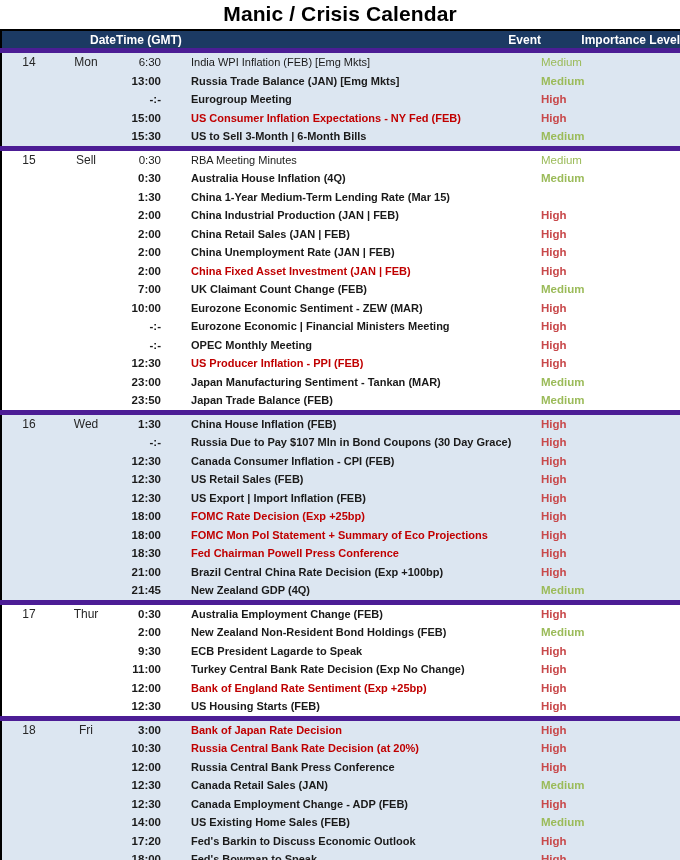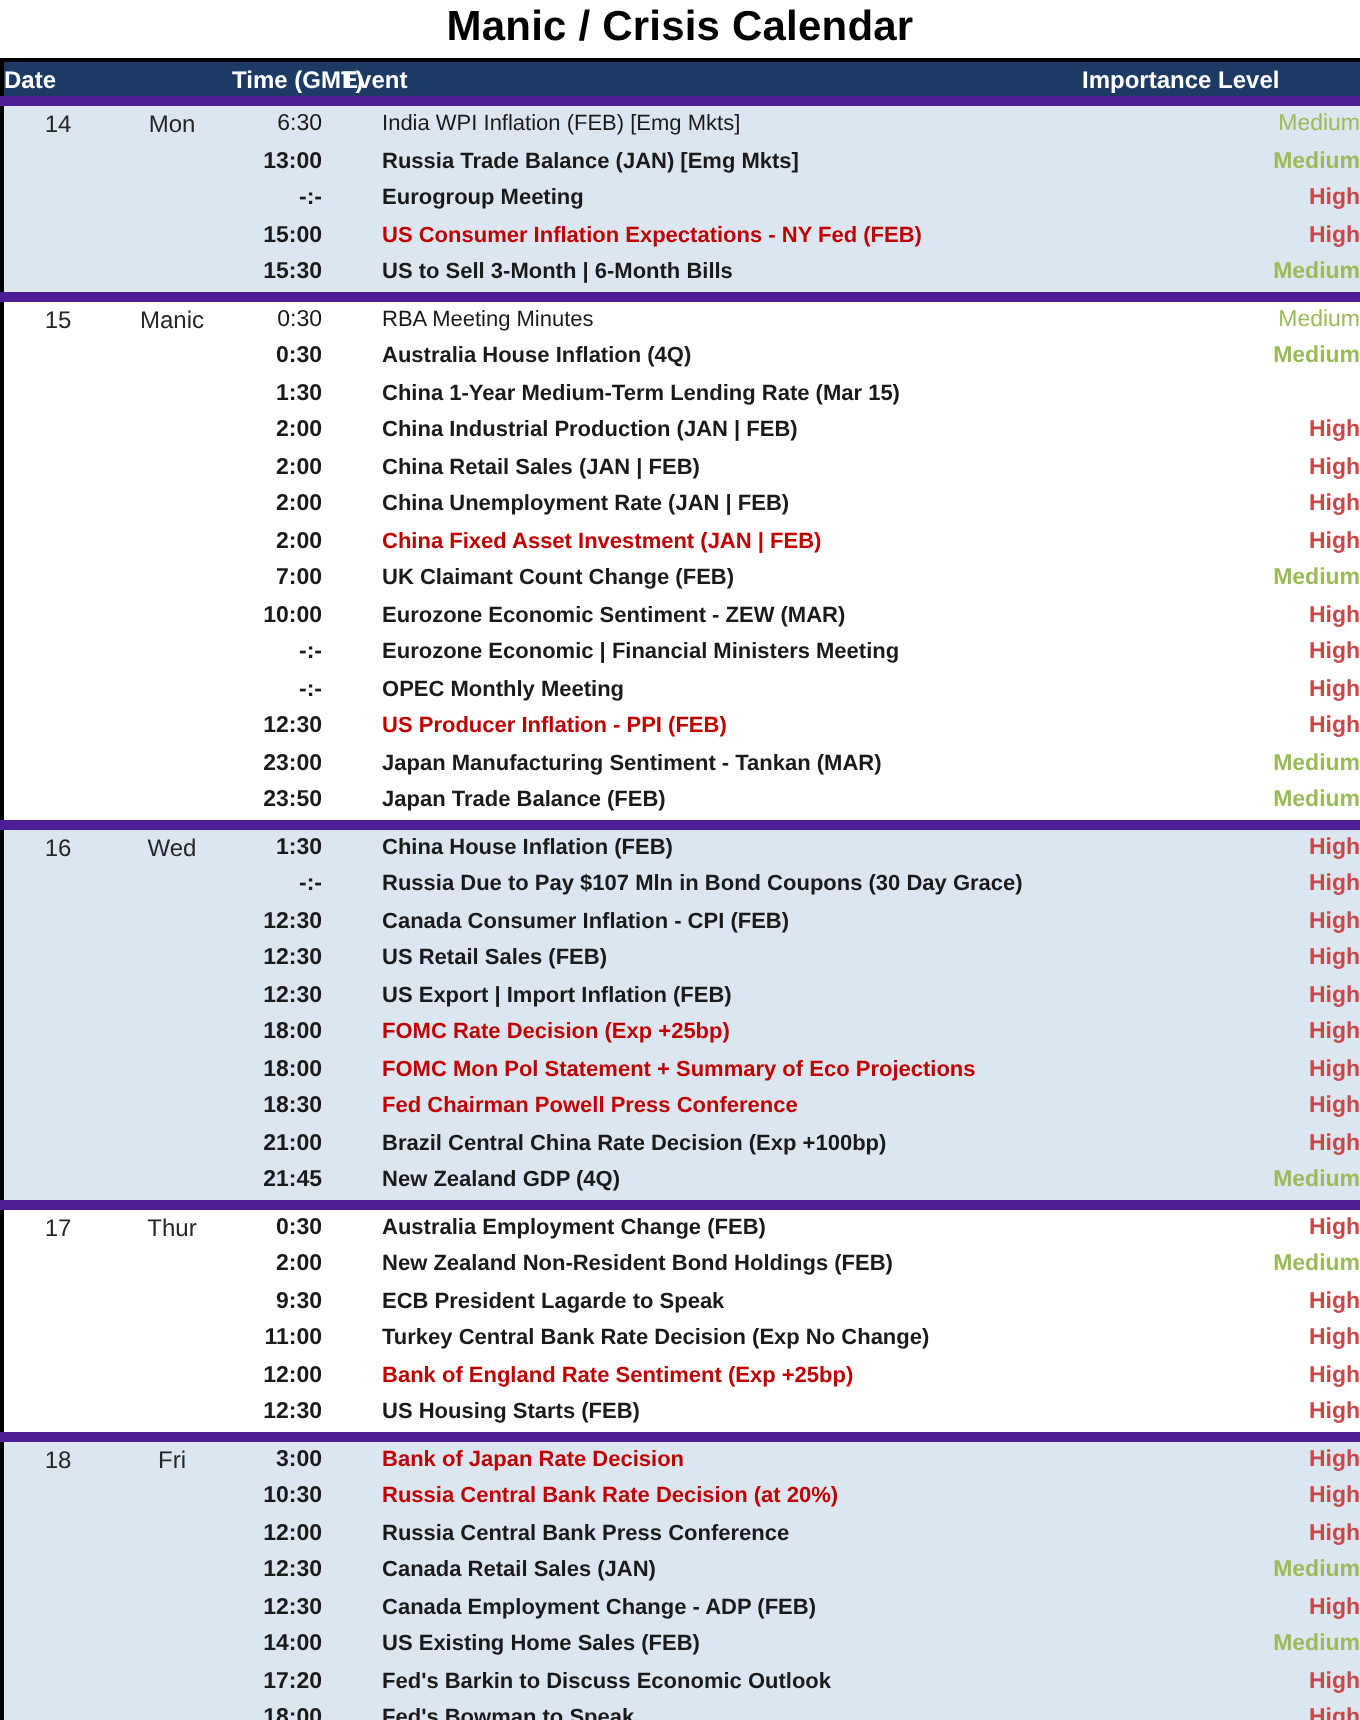--- a/index.html
+++ b/index.html
@@ -32,21 +32,21 @@
   col.c4 { width: 370px; }
   col.c5 { width: 140px; }
   thead th {
     background: #1c3a63;
     color: #ffffff;
     font-size: 12px;
     font-weight: bold;
     height: 17px;
     padding: 0;
     border-bottom: 2px solid #000000;
-    text-align: left;
+    text-align: right;
     white-space: nowrap;
   }
   tbody td {
     height: 18.5px;
     padding: 0;
     font-size: 11.5px;
     font-weight: bold;
     color: #1a1a1a;
     white-space: nowrap;
     overflow: hidden;
@@ -55,21 +55,21 @@
   tr.shaded td { background: #dce6f1; }
   tr.group-start td { border-top: 5px solid #4c1d95; }
   td.c-date, td.c-day {
     text-align: center;
     font-weight: normal;
     color: #262626;
     font-size: 12px;
   }
   td.c-time { text-align: right; padding-right: 10px; }
   td.c-event { padding-left: 20px; font-size: 11px; }
-  td.c-imp { text-align: right; }
+  td.c-imp { text-align: left; }
   .light { font-weight: normal !important; }
   .red-event { color: #c00000; }
   .imp-high { color: #c8484a; }
   .imp-medium { color: #9bbb59; }
 </style>
 </head>
 <body>
 
 <div class="page">
   <div class="title">Manic / Crisis Calendar</div>
@@ -120,21 +120,21 @@
         </tr>
         <tr class="shaded">
           <td class="c-date"></td>
           <td class="c-day"></td>
           <td class="c-time">15:30</td>
           <td class="c-event">US to Sell 3-Month | 6-Month Bills</td>
           <td class="c-imp imp-medium">Medium</td>
         </tr>
         <tr class=" group-start">
           <td class="c-date">15</td>
-          <td class="c-day">Manic</td>
+          <td class="c-day">Sell</td>
           <td class="c-time light">0:30</td>
           <td class="c-event light">RBA Meeting Minutes</td>
           <td class="c-imp imp-medium light">Medium</td>
         </tr>
         <tr class="">
           <td class="c-date"></td>
           <td class="c-day"></td>
           <td class="c-time">0:30</td>
           <td class="c-event">Australia House Inflation (4Q)</td>
           <td class="c-imp imp-medium">Medium</td>

